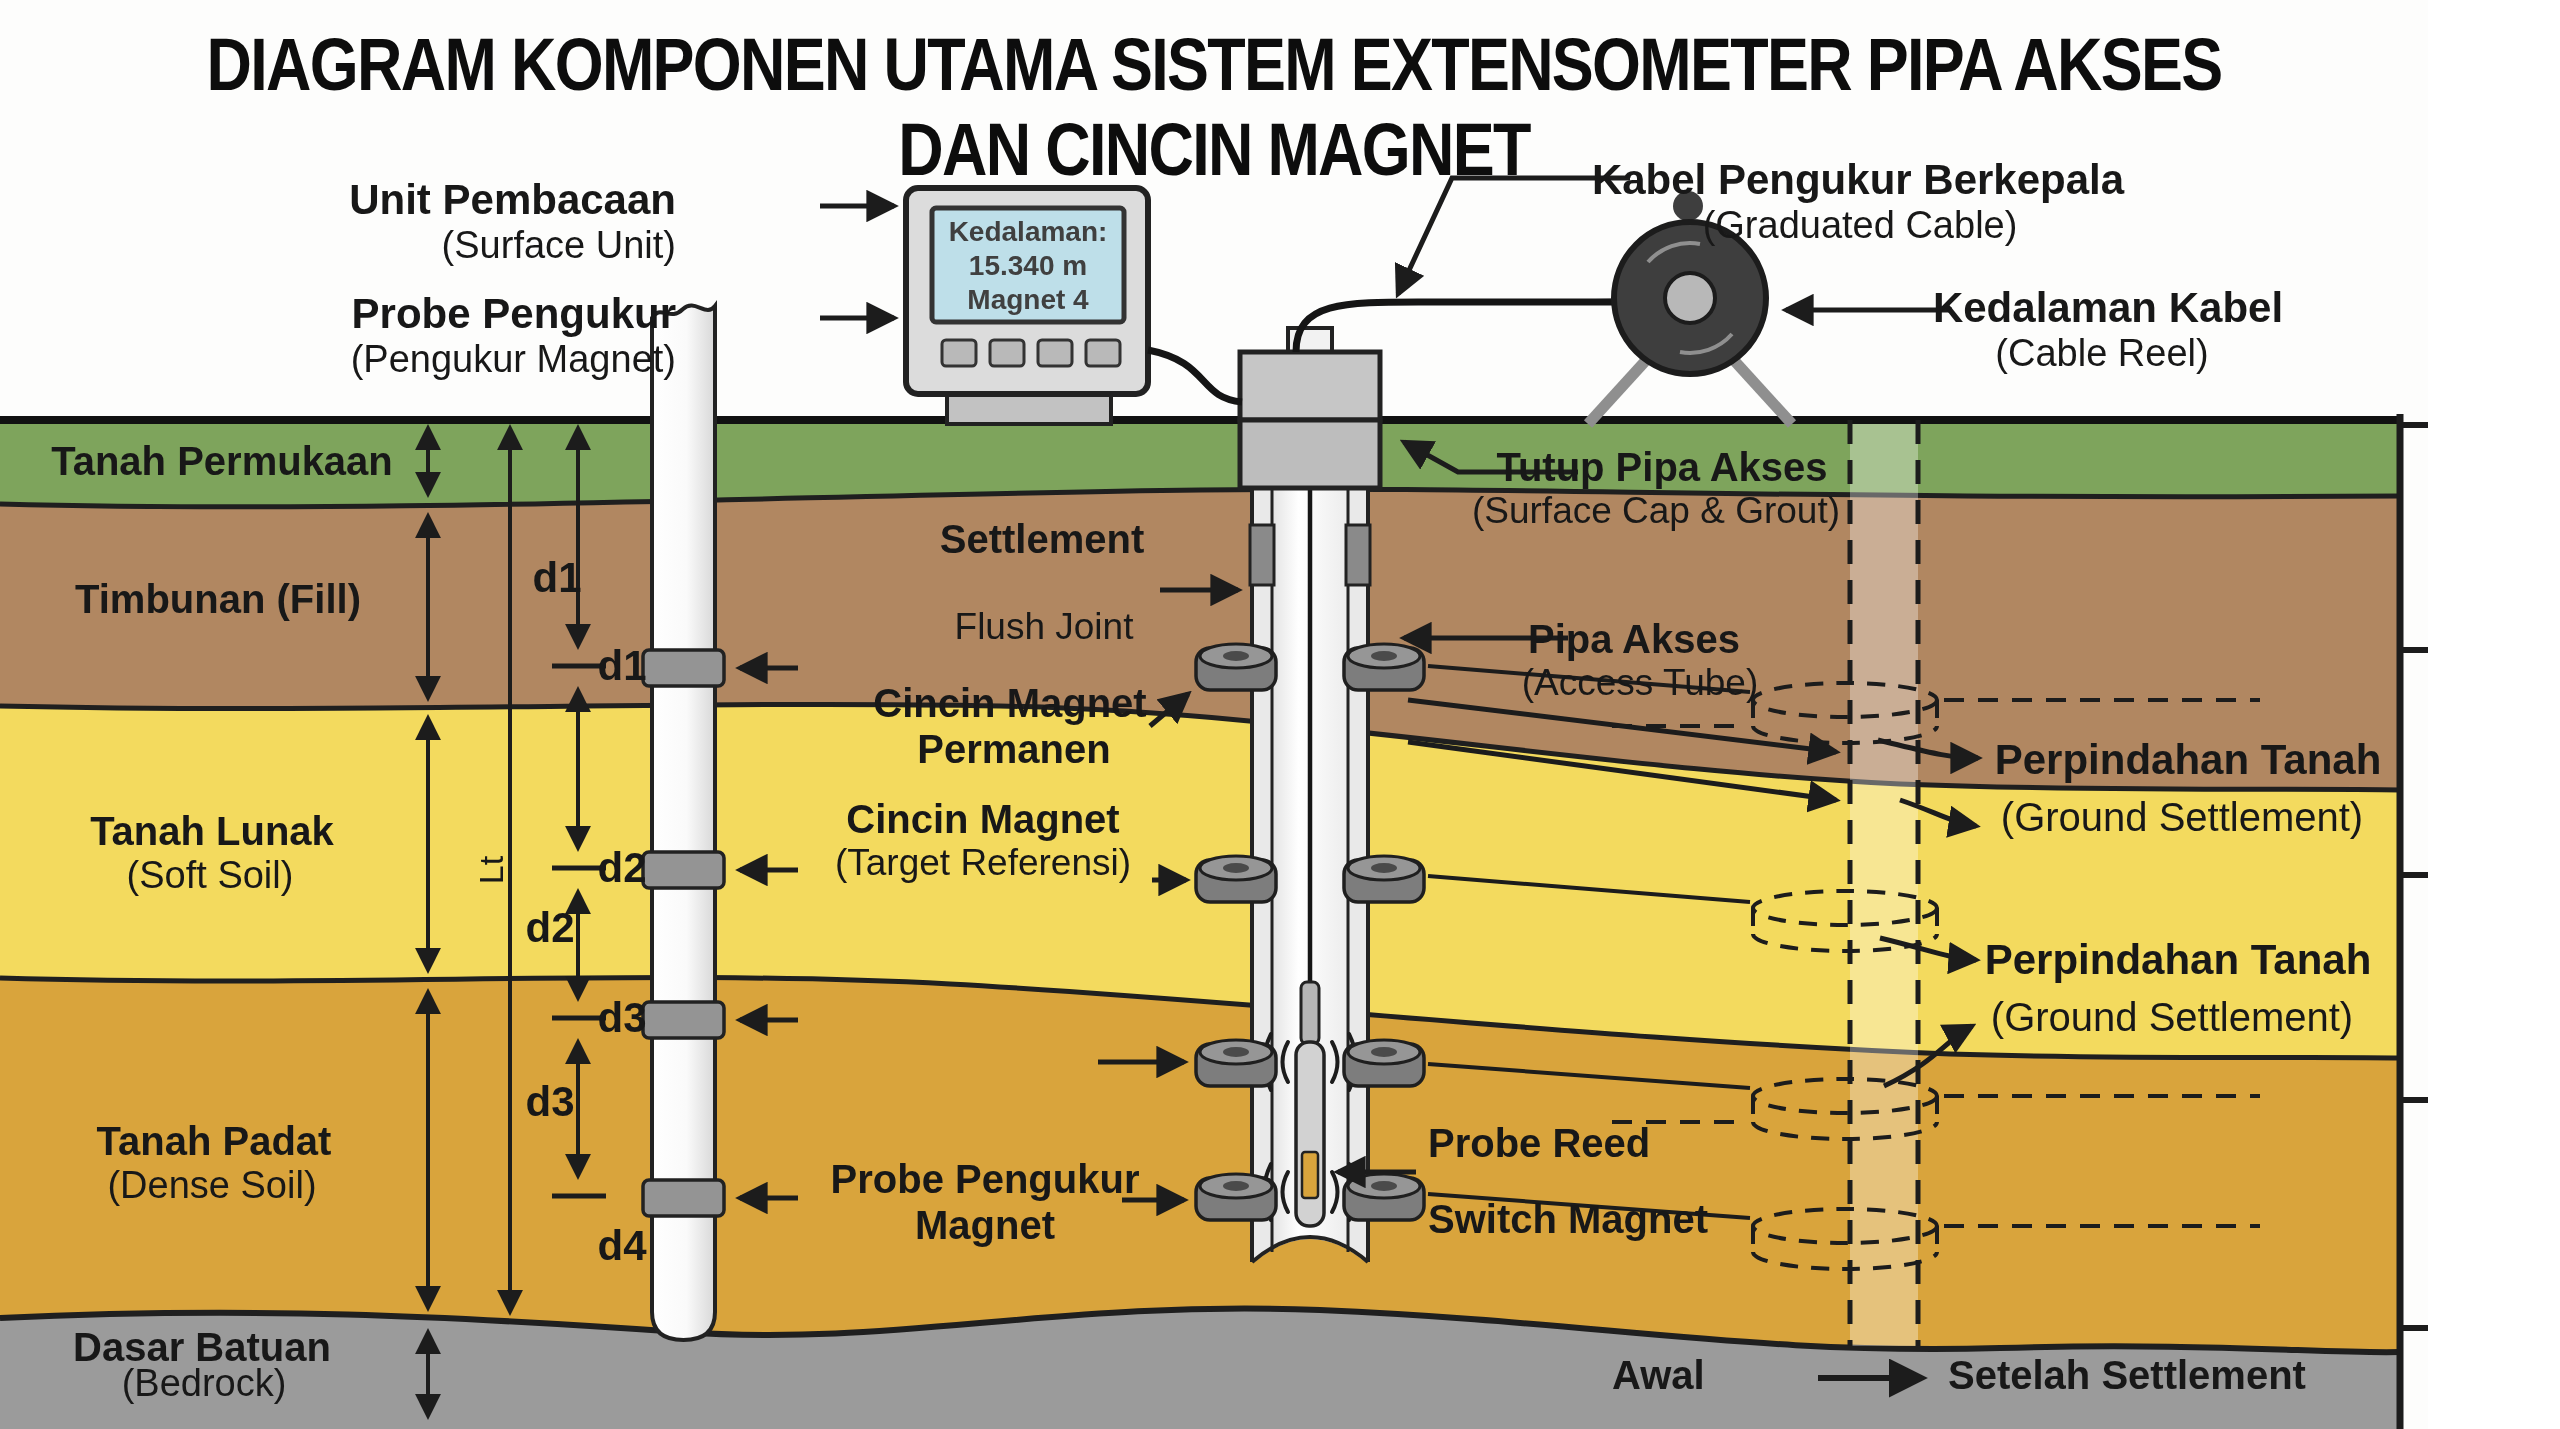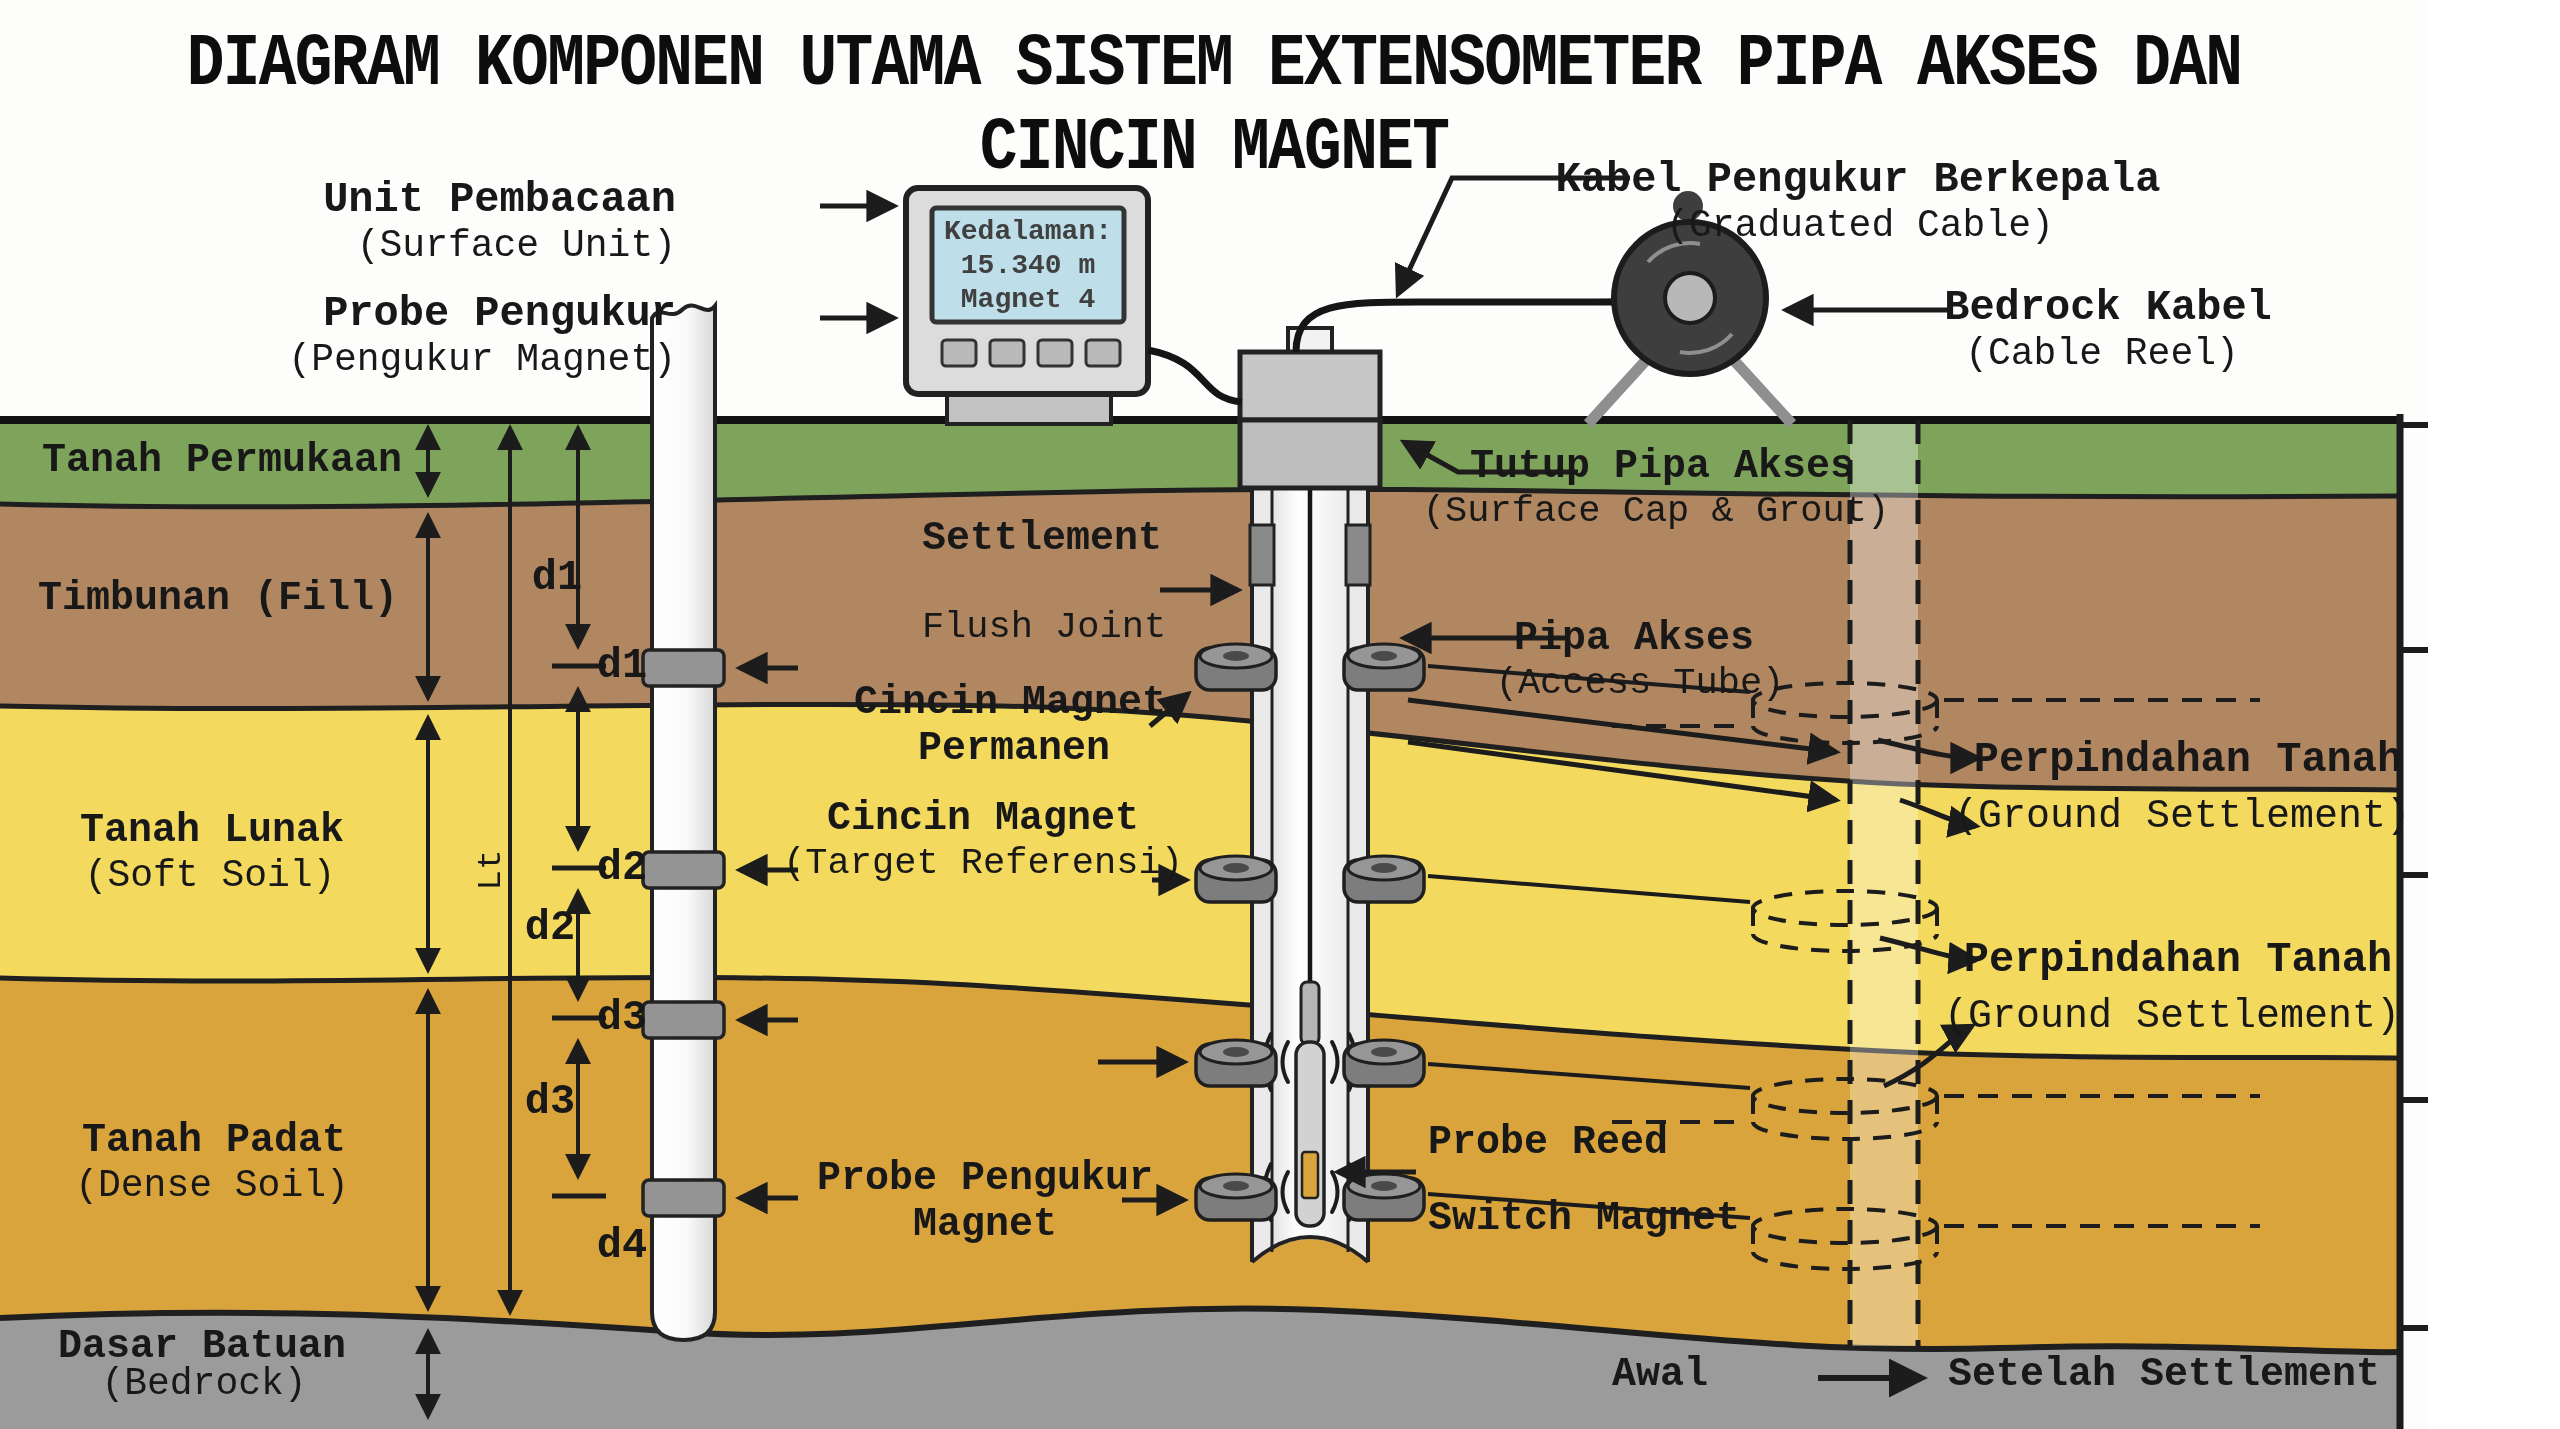--- a/index.html
+++ b/index.html
@@ -1,16 +1,16 @@
 <!DOCTYPE html>
 <html><head>
 <meta charset="utf-8">
 <style>
   html,body{margin:0;padding:0;background:#ffffff;}
-  #stage{position:relative;width:2428px;height:1429px;overflow:hidden;background:#fdfdfc;font-family:Liberation Mono, monospace;}
+  #stage{position:relative;width:2428px;height:1429px;overflow:hidden;background:#fdfdfc;font-family:Liberation Sans, sans-serif;}
   #art{position:absolute;left:0;top:0;}
   .lbl{position:absolute;color:#181818;white-space:nowrap;transform:translateX(-50%);line-height:1.05;}
   .b{font-weight:bold;}
   .ra{transform:none;text-align:right;}
   .la{transform:none;text-align:left;}
   .rot{transform:translate(-50%,-50%) rotate(-90deg);}
   .title{position:absolute;left:0;right:0;top:22px;text-align:center;font-weight:bold;
          font-size:74px;color:#0d0d0d;transform:scaleX(0.85);letter-spacing:-2px;}
   .screen-line{position:absolute;color:#404040;font-weight:bold;transform:translateX(-50%);}
   .gray{color:#777;}
@@ -255,21 +255,21 @@
   <div class="lbl ra b" style="right:1752px;top:178px;font-size:42px;">Unit Pembacaan</div>
   <div class="lbl ra" style="right:1752px;top:226px;font-size:38px;">(Surface Unit)</div>
   <div class="lbl ra b" style="right:1752px;top:292px;font-size:42px;">Probe Pengukur</div>
   <div class="lbl ra" style="right:1752px;top:340px;font-size:38px;">(Pengukur Magnet)</div>
   <div class="screen-line" style="left:1028px;top:216px;font-size:28px;">Kedalaman:</div>
   <div class="screen-line" style="left:1028px;top:250px;font-size:28px;">15.340 m</div>
   <div class="screen-line" style="left:1028px;top:284px;font-size:28px;">Magnet 4</div>
 
   <div class="lbl b" style="left:1858px;top:158px;font-size:42px;">Kabel Pengukur Berkepala</div>
   <div class="lbl" style="left:1860px;top:206px;font-size:38px;">(Graduated Cable)</div>
-  <div class="lbl b" style="left:2108px;top:286px;font-size:42px;">Bedrock Kabel</div>
+  <div class="lbl b" style="left:2108px;top:286px;font-size:42px;">Kedalaman Kabel</div>
   <div class="lbl" style="left:2102px;top:334px;font-size:38px;">(Cable Reel)</div>
 
   <div class="lbl b" style="left:222px;top:440px;font-size:40px;">Tanah Permukaan</div>
   <div class="lbl b" style="left:218px;top:578px;font-size:40px;">Timbunan (Fill)</div>
   <div class="lbl b" style="left:212px;top:810px;font-size:40px;">Tanah Lunak</div>
   <div class="lbl" style="left:210px;top:856px;font-size:38px;">(Soft Soil)</div>
   <div class="lbl b" style="left:214px;top:1120px;font-size:40px;">Tanah Padat</div>
   <div class="lbl" style="left:212px;top:1166px;font-size:38px;">(Dense Soil)</div>
   <div class="lbl b" style="left:202px;top:1318px;font-size:40px;margin-top:8px;">Dasar Batuan</div>
   <div class="lbl" style="left:204px;top:1364px;font-size:38px;">(Bedrock)</div>

